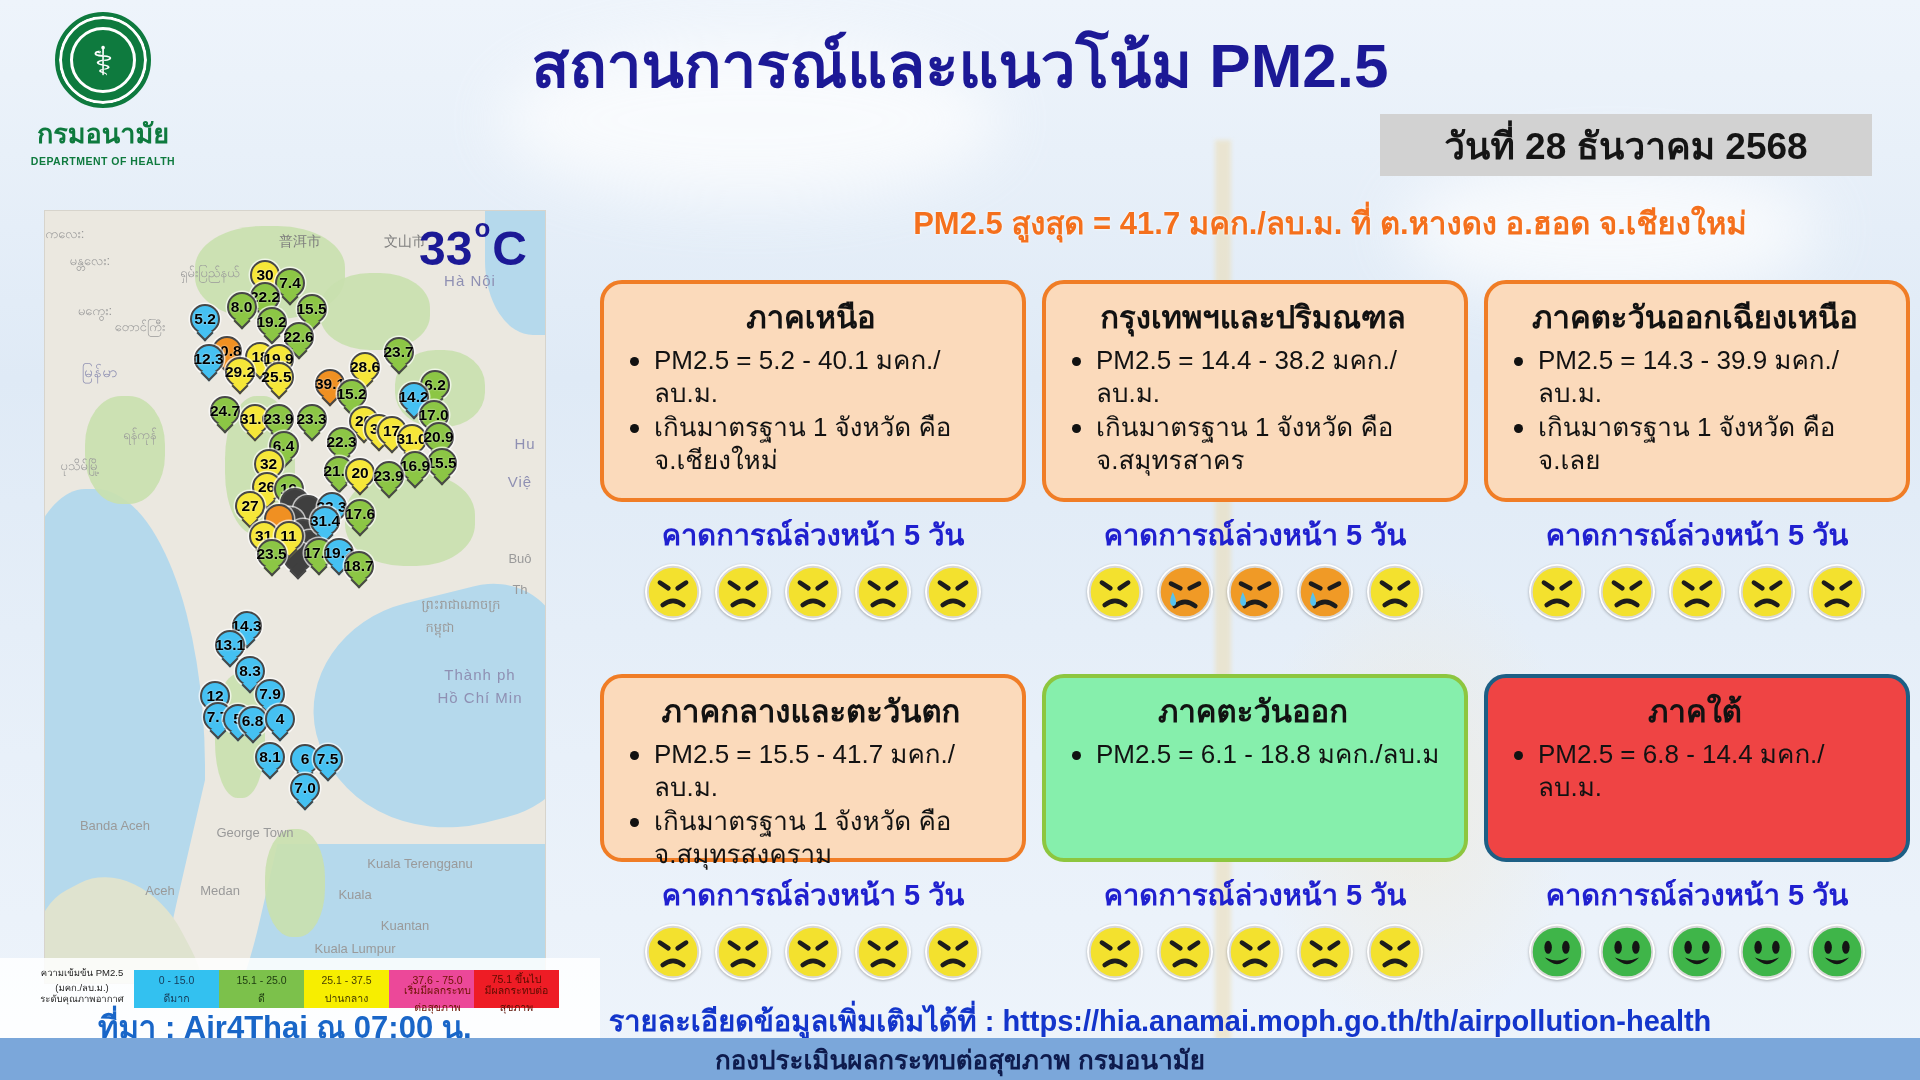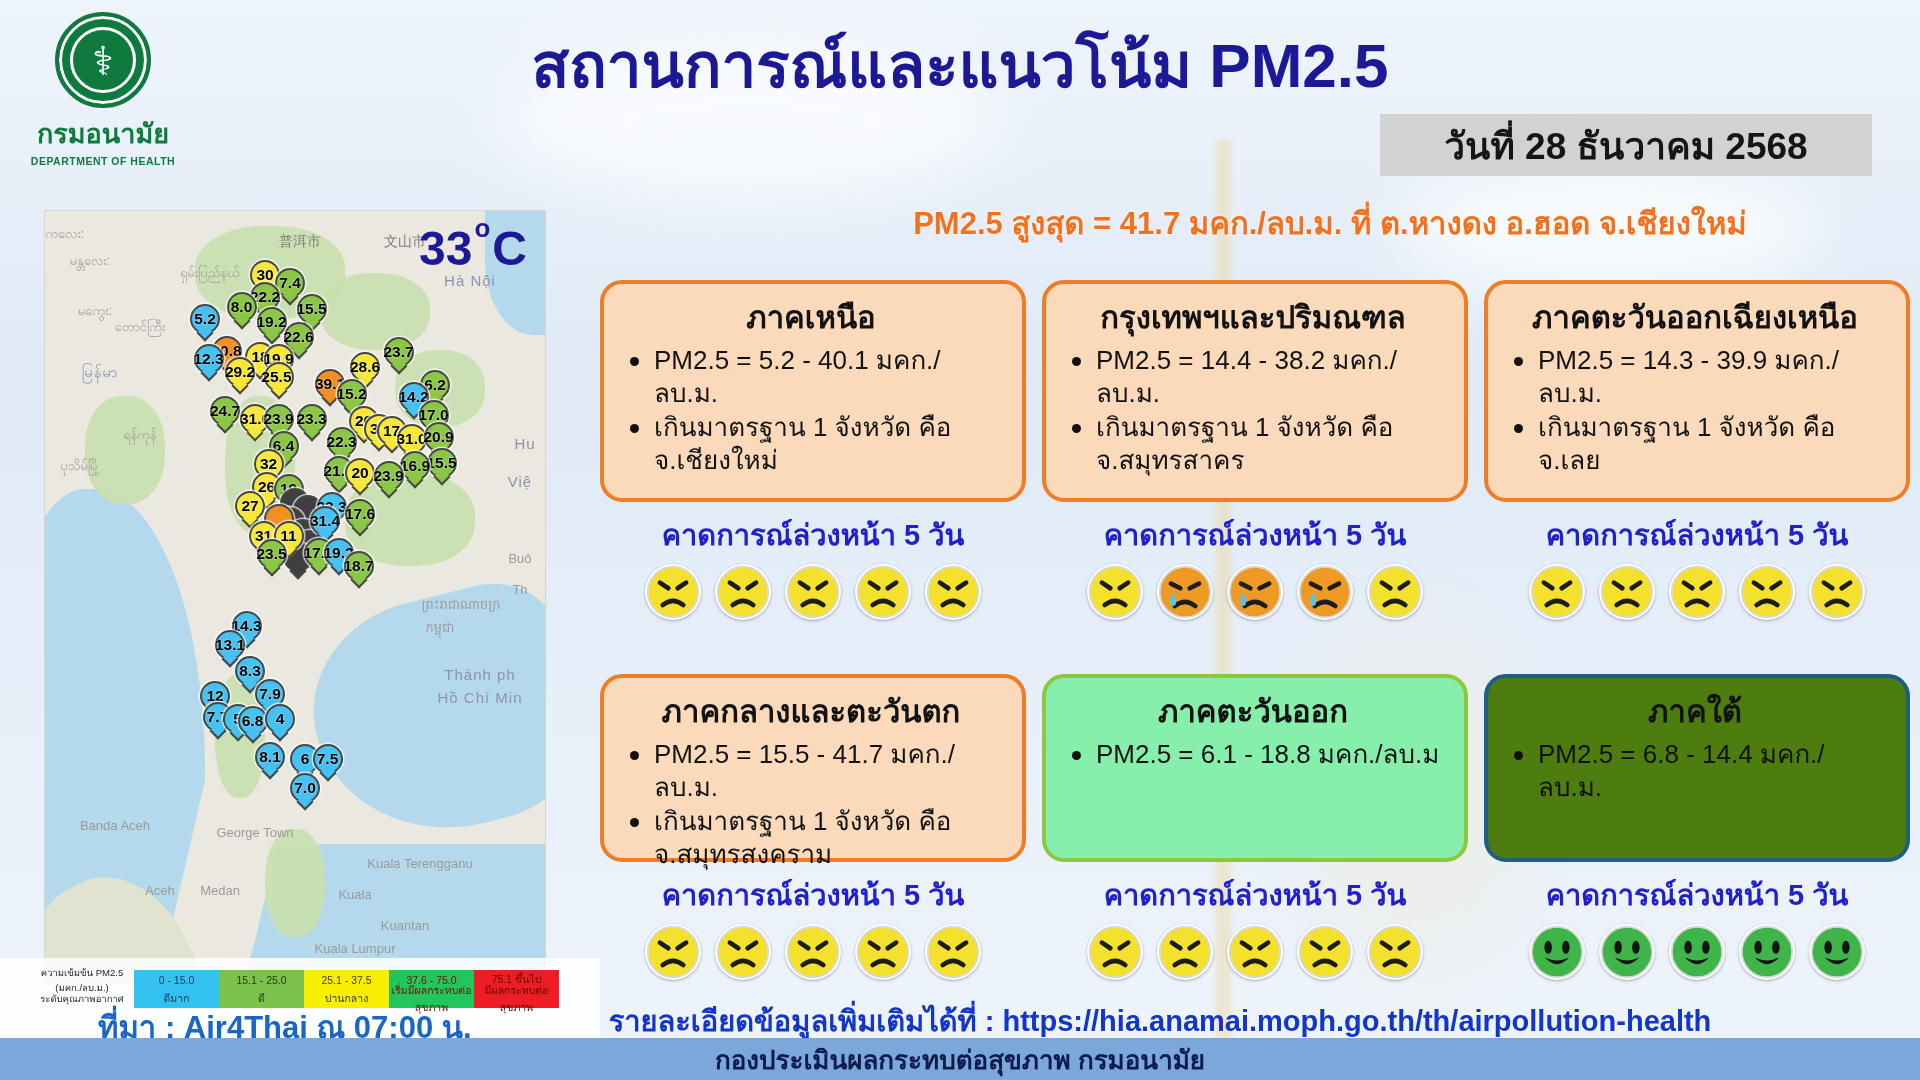--- a/index.html
+++ b/index.html
@@ -65,35 +65,35 @@
 
   
   .legend-backdrop { position:absolute; left:0px; top:958px; width:600px; height:80px; background:#ffffffd9; }
   .legend { position:absolute; left:30px; top:970px; display:grid;
             grid-template-columns:104px 85px 85px 85px 85px 85px; font-size:10.5px; }
   .legend div { height:19px; display:flex; align-items:center; justify-content:center; text-align:center; }
   .legend .lg-head { color:#222; font-size:9.5px; }
   .lg-c0 { background:#33c1f0; color:#153a57; }
   .lg-c1 { background:#7cc14b; color:#1d3a10; }
   .lg-c2 { background:#f7ee00; color:#4a4000; }
-  .lg-c3 { background:#22c55e; color:#6b1400; }
+  .lg-c3 { background:#ec4899; color:#6b1400;padding-left:12px; }
   .lg-c4 { background:#ee1c25; color:#5c0d00; }
   .source { position:absolute; left:98px; top:1002px; font-size:31px; font-weight:600; color:#1966c8; }
 
   
   .row { position:absolute; left:600px; display:flex; gap:16px; }
   .row1 { top:280px; }
   .row2 { top:674px; }
   .region-col { width:426px; display:flex; flex-direction:column; align-items:center; }
   .card { width:100%; border-radius:22px; padding:8px 18px 8px 14px; }
   .row1 .card { height:222px; }
   .row2 .card { height:188px; }
   .card-orange { background:#fbdabb; border:4px solid #f07d26; }
   .card-green  { background:#86efac; border:4px solid #8dc63f; }
-  .card-blue   { background:#4d7c0f; border:4px solid #1d5f85; }
+  .card-blue   { background:#ef4444; border:4px solid #1d5f85; }
   .card-title { text-align:center; font-size:31px; font-weight:800; color:#121212; margin-bottom:2px; }
   .card ul { list-style:none; }
   .card li { position:relative; font-size:26px; color:#121212; padding-left:36px; line-height:1.25; margin-bottom:2px; }
   .card li::before { content:""; position:absolute; left:12px; top:13px; width:9px; height:9px;
                      border-radius:50%; background:#111; }
   .card li:empty { display:none; }
 
   .forecast-label { margin-top:10px; font-size:29px; font-weight:700; color:#2020cf; text-align:center; }
   .faces { margin-top:6px; display:flex; gap:14px; justify-content:center; }
   .face { width:56px; height:56px; border-radius:50%; background:#fff;

